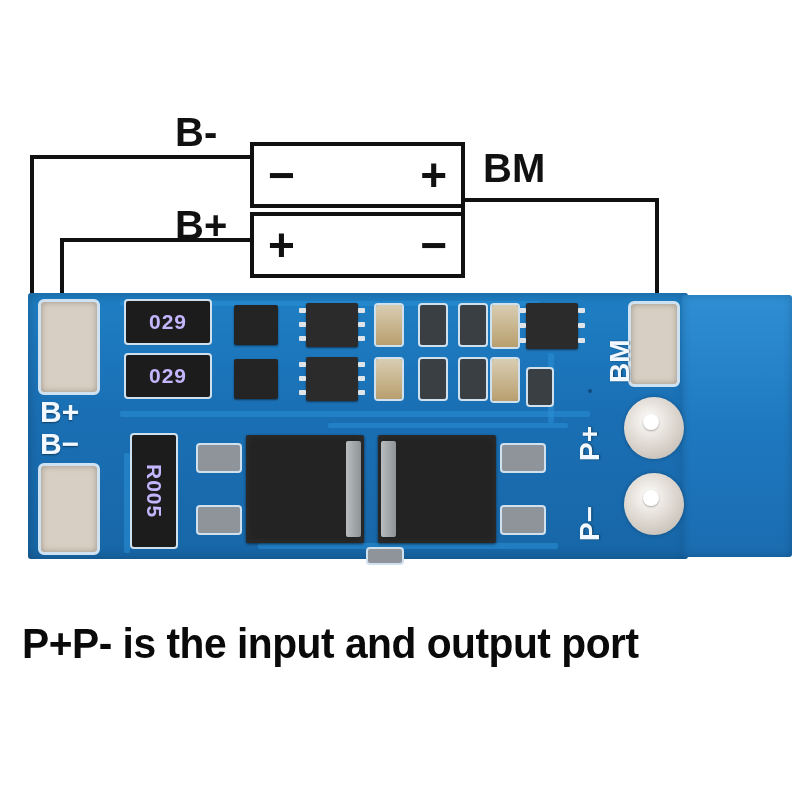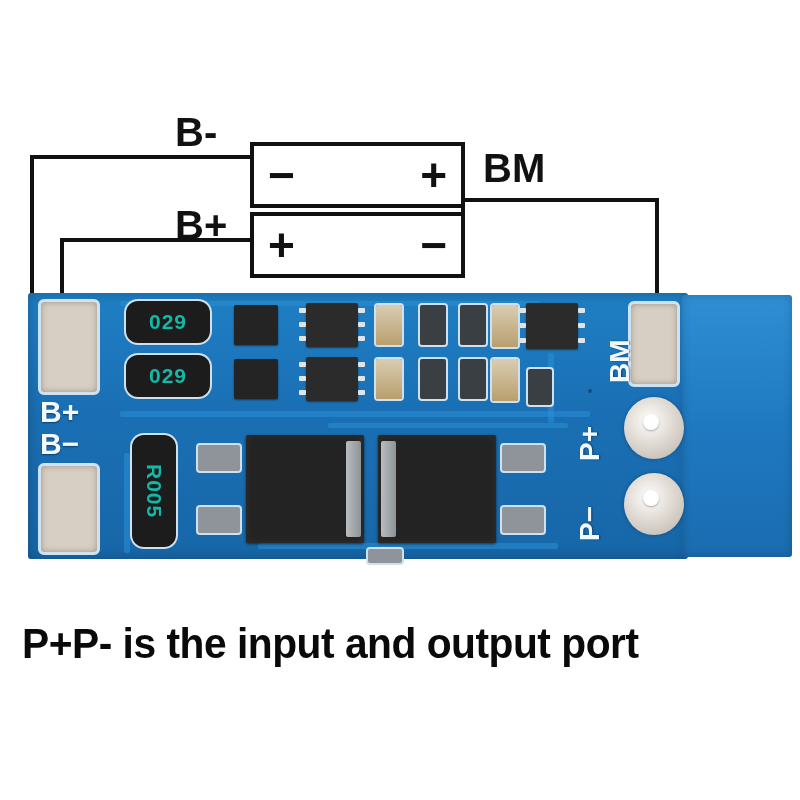--- a/index.html
+++ b/index.html
@@ -45,23 +45,23 @@
   .roundpad .bump{position:absolute;left:32%;top:28%;width:26%;height:26%;
        border-radius:50%;background:#fff;box-shadow:0 1px 2px rgba(0,0,0,.3);}
 
   
   .silk{position:absolute;color:#f2f8ff;font-weight:700;
         font-family:"Liberation Sans",sans-serif;line-height:1;
         text-shadow:0 1px 2px rgba(0,0,0,.45);}
   .silk.rot{transform:rotate(-90deg);transform-origin:left top;}
 
   
-  .res{position:absolute;background:#1c1c1c;border-radius:12px;
+  .res{position:absolute;background:#1c1c1c;border-radius:2px;
        box-shadow:0 0 0 2px #cfe0ef, 0 1px 2px rgba(0,0,0,.5);
-       color:#14b8a6;font-weight:700;
+       color:#c4b5fd;font-weight:700;
        font-family:"Liberation Sans",sans-serif;
        display:flex;align-items:center;justify-content:center;}
   .mosfet{position:absolute;background:#232323;border-radius:2px;
        box-shadow:inset 0 0 10px rgba(255,255,255,.06),0 1px 3px rgba(0,0,0,.6);}
   .mosfet .tab{position:absolute;right:3px;top:6%;width:13%;height:88%;
        background:linear-gradient(90deg,#b9bdc0,#8e9396);border-radius:2px;}
   .soic{position:absolute;background:#2b2b2b;border-radius:2px;
        box-shadow:0 1px 2px rgba(0,0,0,.5);}
   .soic .legs{position:absolute;left:-7px;right:-7px;top:0;bottom:0;}
   .soic .leg{position:absolute;width:7px;height:5px;background:#dfe4e8;border-radius:1px;}

